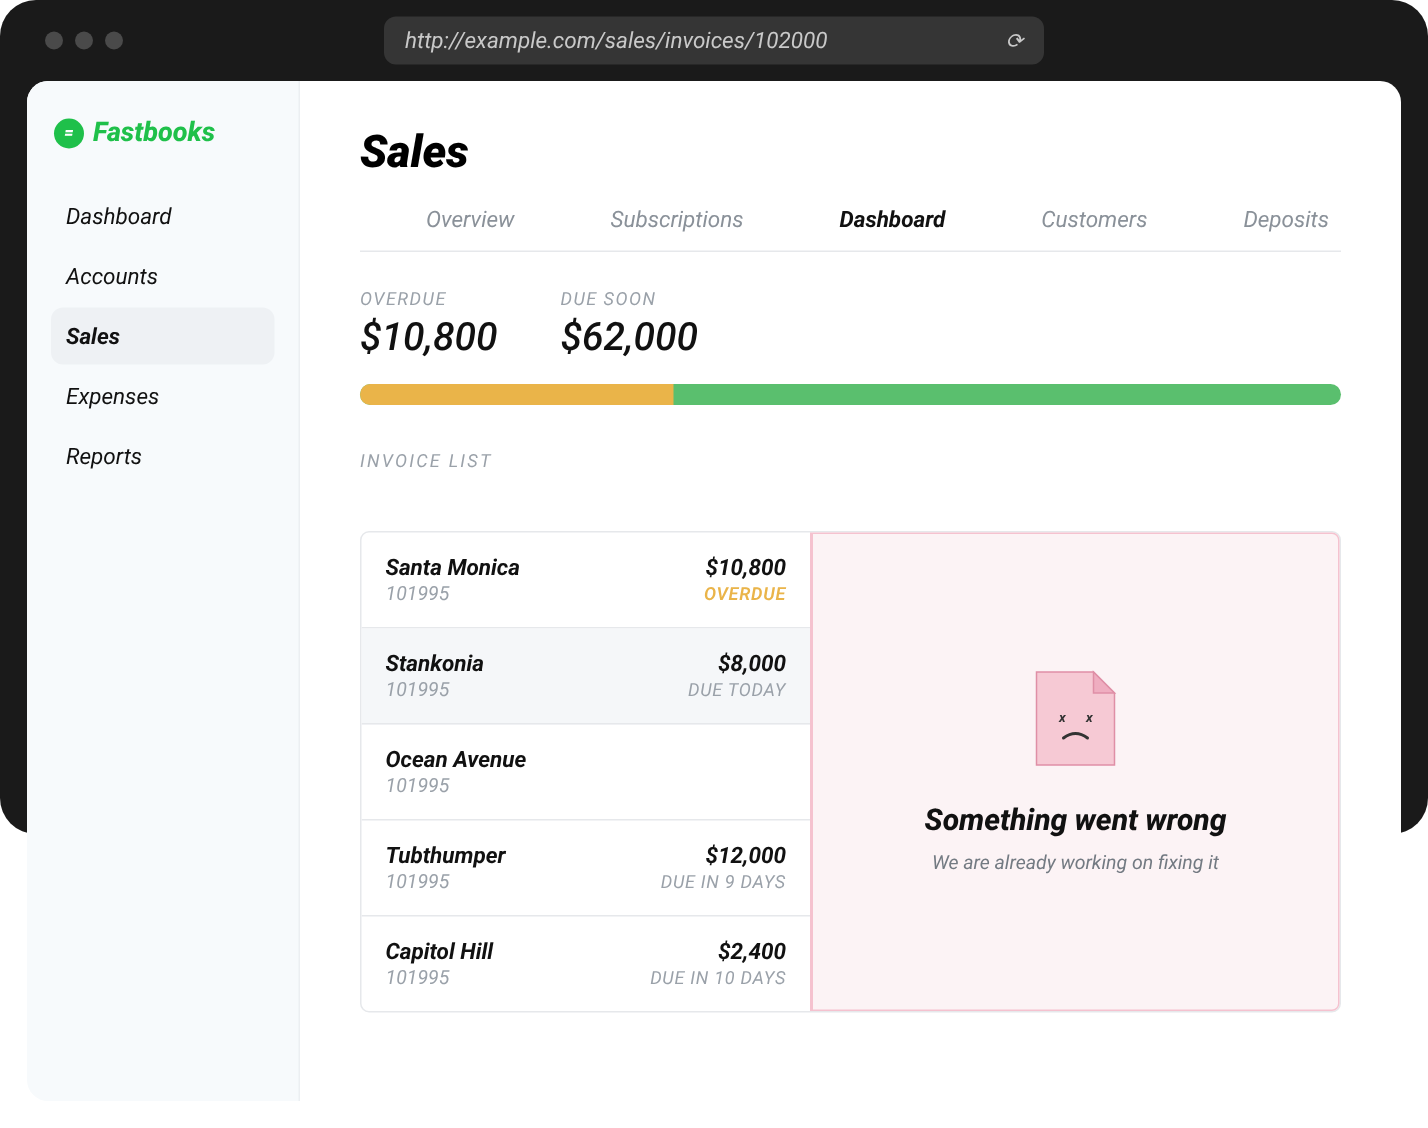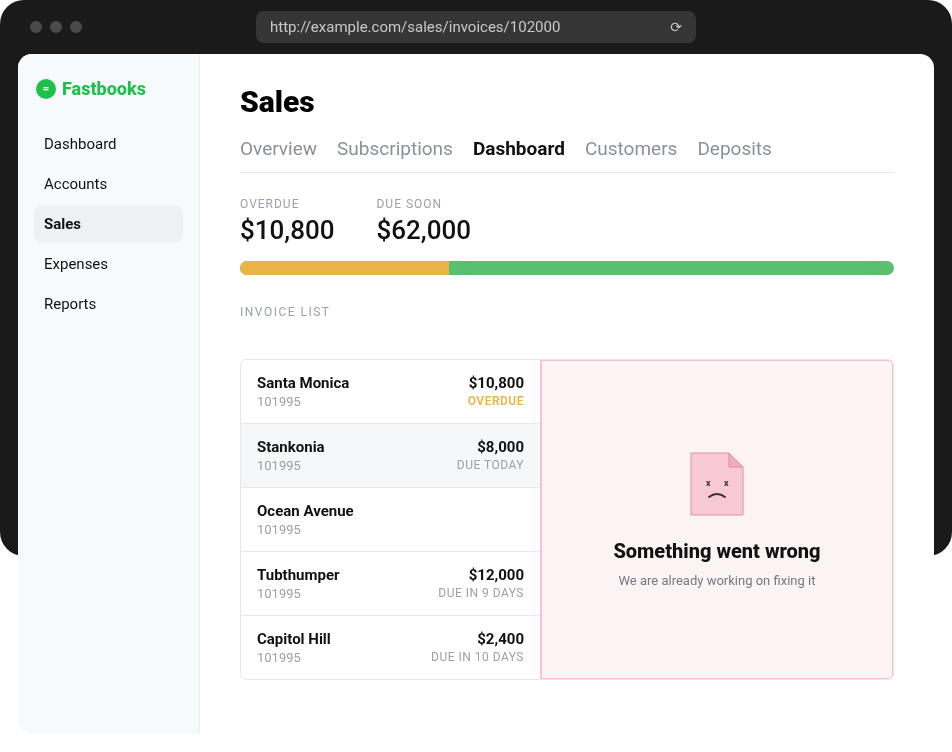--- a/index.html
+++ b/index.html
@@ -9,20 +9,21 @@
     width: 952px;
     height: 752px;
     overflow: hidden;
   }
   .browser {
     width: 952px;
     height: 556px;
     background: #1a1a1a;
     padding: 0 18px 18px 18px;
     border-radius: 24px;
+    font-style: italic;
   }
   .title-bar {
     height: 54px;
     display: flex;
     align-items: center;
     padding: 0 12px;
     position: relative;
   }
   .traffic-lights { display: flex; gap: 8px; }
   .tl { width: 12px; height: 12px; border-radius: 50%; background: #4a4a4a; }
@@ -102,23 +103,24 @@
     margin-bottom: 18px;
   }
   .tabs {
     display: flex;
     gap: 20px;
     border-bottom: 1px solid #e6e8eb;
     padding-bottom: 12px;
     margin-bottom: 24px;
   }
   .tab {
-    font-size: 19px;
+    font-size: 15px;
     color: #8a9199;
     cursor: pointer;
+    margin-left: 44px;
   }
   .tab.active { color: #111; font-weight: 700; }
   .summary {
     display: flex;
     gap: 42px;
     margin-bottom: 16px;
   }
   .summary-block .sum-label {
     font-size: 12px;
     letter-spacing: 1px;

